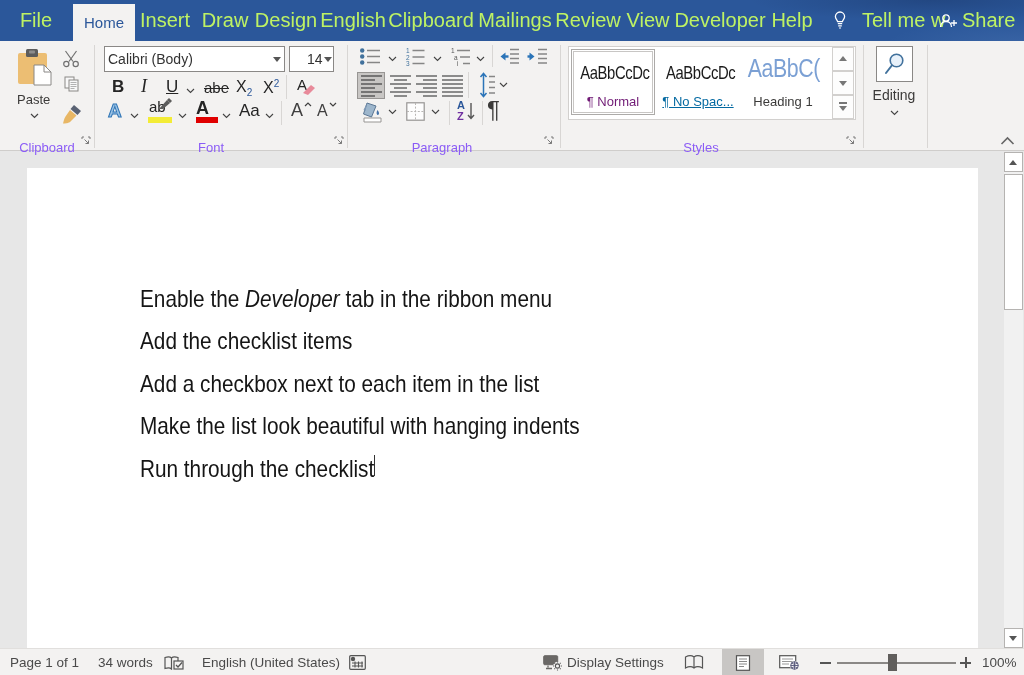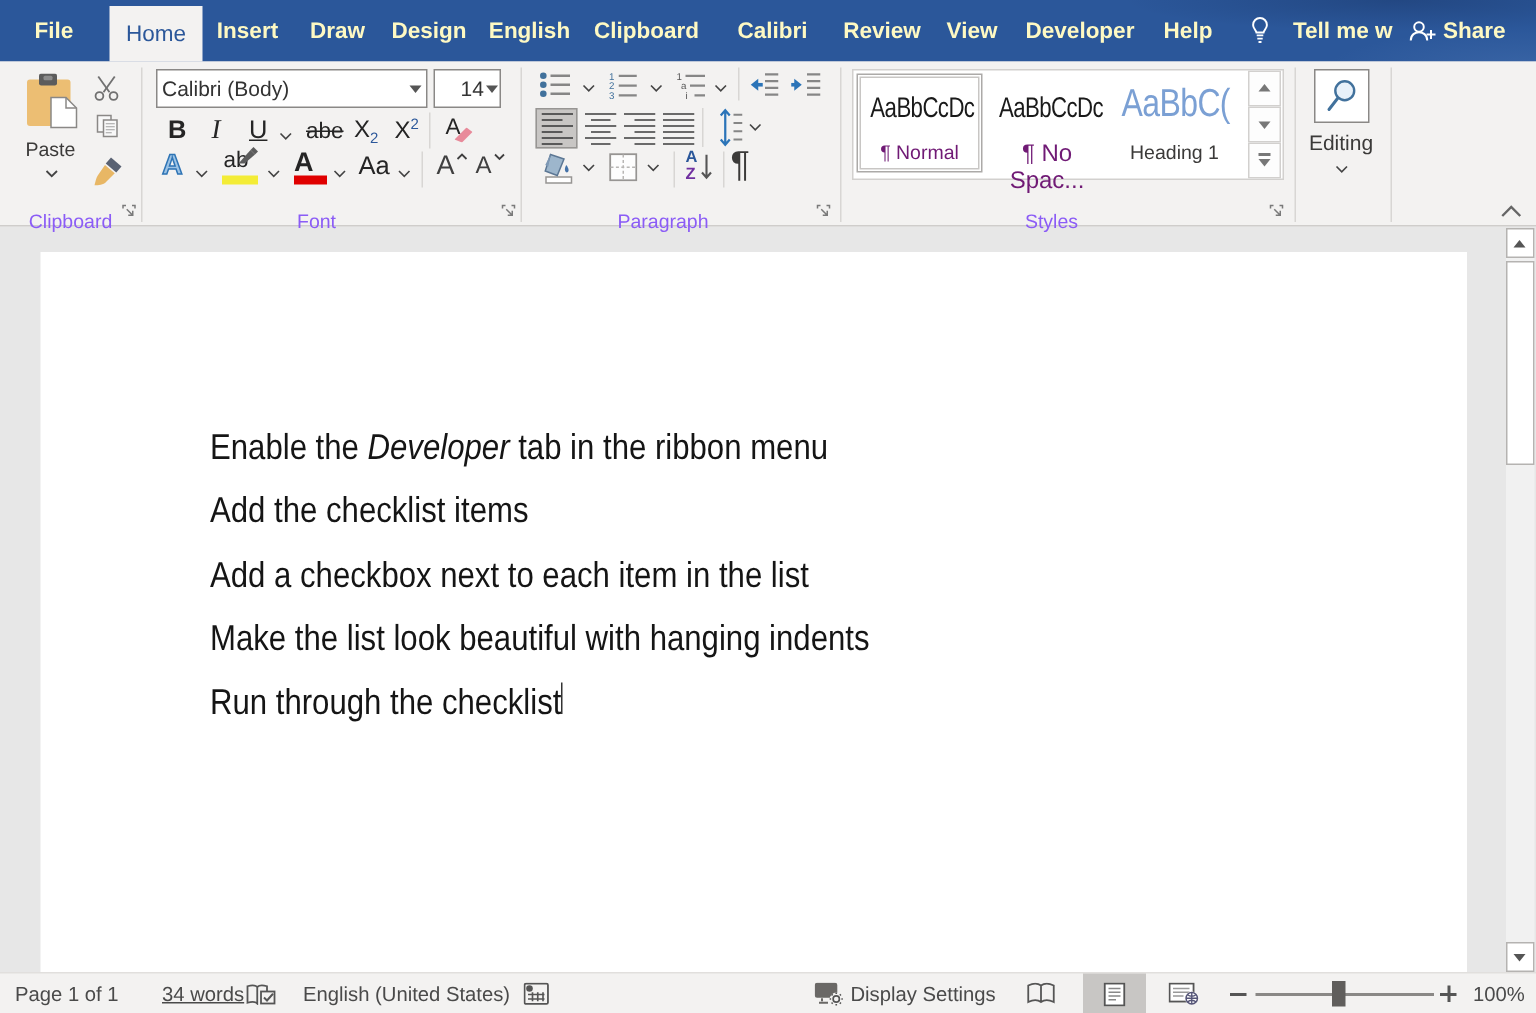--- a/index.html
+++ b/index.html
@@ -3,21 +3,21 @@
 <meta charset="utf-8">
 <style>
 * { margin:0; padding:0; box-sizing:border-box; }
 html,body { width:1024px; height:675px; overflow:hidden; }
 body { font-family:"Liberation Sans", sans-serif; }
 #root { position:absolute; top:0; left:0; width:1024px; height:675px; background:#e7e7e7; }
 .abs { position:absolute; }
 
 #titlebar { position:absolute; top:0; left:0; width:1024px; height:41px; background:#2b579a; }
 #titlebar:before { content:""; position:absolute; right:0; top:0; width:420px; height:41px; background:radial-gradient(ellipse 260px 30px at 78% 0%, rgba(10,25,60,0.25), rgba(10,25,60,0) 70%), radial-gradient(ellipse 200px 38px at 100% 110%, rgba(120,160,215,0.18), rgba(120,160,215,0) 70%); }
-.tab { position:absolute; top:0; height:41px; line-height:41px; font-size:15px; color:#fef9c3; transform:translateX(-50%); white-space:nowrap;font-weight:bold; }
+.tab { position:absolute; top:0; height:41px; line-height:41px; font-size:20px; color:#bef264; transform:translateX(-50%); white-space:nowrap; }
 #hometab { position:absolute; left:73px; top:4px; width:62px; height:37px; background:#f3f2f1; color:#2b579a; font-size:15px; text-align:center; line-height:37px; }
 
 #ribbon { position:absolute; top:41px; left:0; width:1024px; height:110px; background:#f3f2f1; border-bottom:1px solid #cfcdcb; }
 .gsep { position:absolute; top:4px; width:1px; height:103px; background:#d8d6d4; }
 .glabel { position:absolute; top:76px; font-size:13px; color:#8b5cf6; transform:translateX(-50%); white-space:nowrap;margin-top:23px; }
 .launch { position:absolute; width:10px; height:10px; }
 .chev { position:absolute; }
 .ricon { position:absolute; }
 
 .combo { position:absolute; background:#fff; border:1px solid #8a8886; font-size:14px; color:#333; }
@@ -32,21 +32,21 @@
 <body>
 <div id="root">
 
   <div id="titlebar">
     <div class="tab" style="left:36px;">File</div>
     <div class="tab" style="left:165px;">Insert</div>
     <div class="tab" style="left:225px;">Draw</div>
     <div class="tab" style="left:286px;">Design</div>
     <div class="tab" style="left:353px;">English</div>
     <div class="tab" style="left:431px;">Clipboard</div>
-    <div class="tab" style="left:515px;">Calibri</div>
+    <div class="tab" style="left:515px;">Mailings</div>
     <div class="tab" style="left:588px;">Review</div>
     <div class="tab" style="left:648px;">View</div>
     <div class="tab" style="left:720px;">Developer</div>
     <div class="tab" style="left:792px;">Help</div>
     <div class="tab" style="left:890px; transform:none; left:862px;">Tell me w</div>
     <div class="tab" style="transform:none; left:962px;">Share</div>
     <svg class="abs" style="left:833px; top:10px;" width="14" height="22" viewBox="0 0 14 22">
         <path d="M7 2 a4.6 4.6 0 0 1 4.6 4.6 c0 2.4 -1.8 3.2 -2.2 5 h-4.8 c-0.4 -1.8 -2.2 -2.6 -2.2 -5 A4.6 4.6 0 0 1 7 2 Z" fill="none" stroke="#fff" stroke-width="1.3"></path>
         <path d="M4.8 13.6 h4.4 M5.2 15.8 h3.6 M6 18 h2" stroke="#fff" stroke-width="1.2" fill="none"></path>
       </svg>
@@ -276,21 +276,21 @@
         <path d="M4 0 V15 M1 12 L4 15.5 L7 12" stroke="#555" stroke-width="1.4" fill="none"></path>
       </svg>
     <div class="abs" style="left:482px; top:60px; width:1px; height:24px; background:#d8d6d4;"></div>
     <div class="abs" style="left:487px; top:55px; font-size:24px; color:#3b3a39;">¶</div>
 
     <div class="abs" style="left:568px; top:5px; width:288px; height:74px; background:#fff; border:1px solid #d2d0ce;"></div>
     <div class="abs" style="left:571px; top:8px; width:84px; height:66px; background:#fff; border:1px solid #acaaa8; box-shadow:inset 0 0 0 1px #fff, inset 0 0 0 2px #c8c6c4;"></div>
     <div class="abs" style="left:571px; top:21px; width:84px; text-align:center; font-size:19px; color:#1a1a1a; letter-spacing:-0.5px; transform:scaleX(0.78);">AaBbCcDc</div>
     <div class="abs" style="left:571px; top:53px; width:84px; text-align:center; font-size:13px; color:#701a75;">¶ Normal</div>
     <div class="abs" style="left:657px; top:21px; width:82px; text-align:center; font-size:19px; color:#1a1a1a; letter-spacing:-0.5px; transform:scaleX(0.78);">AaBbCcDc</div>
-    <div class="abs" style="left:657px; top:53px; width:82px; text-align:center; font-size:16px; color:#701a75;">¶ No Spac...</div>
+    <div class="abs" style="left:657px; top:53px; width:82px; text-align:center; font-size:13px; color:#0369a1;text-decoration:underline;">¶ No Spac...</div>
     <div class="abs" style="left:740px; top:12px; width:86px; text-align:center; font-size:26px; color:#7ba0d4; letter-spacing:-0.5px; transform:scaleX(0.82);">AaBbC(</div>
     <div class="abs" style="left:740px; top:53px; width:86px; text-align:center; font-size:13px; color:#3b3a39;">Heading 1</div>
     <div class="abs" style="left:832px; top:6px; width:22px; height:24px; background:#fdfdfd; border:1px solid #d2d0ce;"></div>
     <div class="abs" style="left:832px; top:30px; width:22px; height:24px; background:#fdfdfd; border:1px solid #d2d0ce;"></div>
     <div class="abs" style="left:832px; top:54px; width:22px; height:24px; background:#fdfdfd; border:1px solid #d2d0ce;"></div>
     <div class="abs" style="left:839px; top:15px; width:0; height:0; border-left:4px solid transparent; border-right:4px solid transparent; border-bottom:5px solid #777;"></div>
     <div class="abs" style="left:839px; top:40px; width:0; height:0; border-left:4px solid transparent; border-right:4px solid transparent; border-top:5px solid #777;"></div>
     <div class="abs" style="left:839px; top:61px; width:8px; height:1.5px; background:#777;"></div>
     <div class="abs" style="left:839px; top:65px; width:0; height:0; border-left:4px solid transparent; border-right:4px solid transparent; border-top:5px solid #777;"></div>
 
@@ -319,21 +319,21 @@
   <div class="abs" style="left:1004px; top:174px; width:19px; height:136px; background:#fff; border:1px solid #b5b3b1;"></div>
   <div class="abs" style="left:1004px; top:628px; width:19px; height:20px; background:#fff; border:1px solid #b5b3b1;"></div>
   <div class="abs" style="left:1009px; top:636px; width:0; height:0; border-left:4px solid transparent; border-right:4px solid transparent; border-top:5px solid #555;"></div>
   <svg class="abs" style="left:1000px; top:136px;" width="15" height="10" viewBox="0 0 15 10">
       <path d="M1.5 8 L7.5 2 L13.5 8" fill="none" stroke="#666" stroke-width="1.6"></path>
     </svg>
 
   <div id="statusbar">
     <div class="abs" style="left:722px; top:0px; width:42px; height:27px; background:#c8c6c4;"></div>
     <div class="sitem" style="left:10px;">Page 1 of 1</div>
-    <div class="sitem" style="left:108px;text-decoration:underline;">34 words</div>
+    <div class="sitem" style="left:98px;">34 words</div>
     <div class="sitem" style="left:202px;">English (United States)</div>
     <div class="sitem" style="left:567px;">Display Settings</div>
     <div class="sitem" style="left:982px;">100%</div>
     <svg class="abs" style="left:164px; top:7px;" width="20" height="14" viewBox="0 0 20 14">
         <path d="M1 1.5 c3 -1 5.5 -0.5 6.5 0.5 v11 c-1 -1 -3.5 -1.5 -6.5 -0.5 z M7.5 2 c1 -1 3.5 -1.5 6.5 -0.5 v4" fill="none" stroke="#555" stroke-width="1.2"></path>
         <rect x="10" y="5" width="9" height="8" fill="#f3f2f1" stroke="#555" stroke-width="1.2"></rect>
         <path d="M12 9 l2 2 l4 -4.5" fill="none" stroke="#555" stroke-width="1.3"></path>
       </svg>
     <svg class="abs" style="left:349px; top:6px;" width="17" height="15" viewBox="0 0 17 15">
         <rect x="0.7" y="0.7" width="15.6" height="13.6" rx="1" fill="none" stroke="#555" stroke-width="1.2"></rect>

